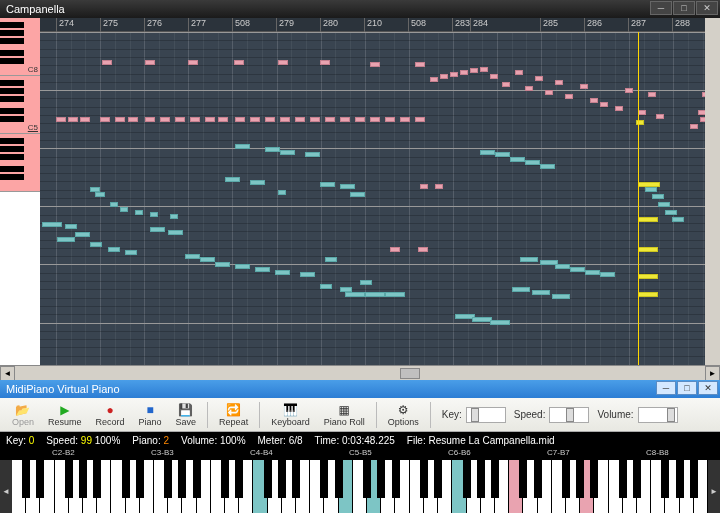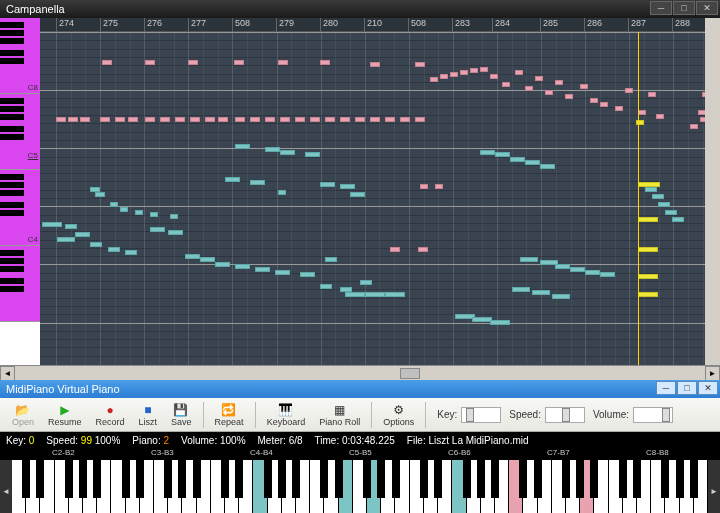--- a/index.html
+++ b/index.html
@@ -2,21 +2,21 @@
 <html><head>
 <meta charset="utf-8">
 <style>
 *{margin:0;padding:0;box-sizing:border-box}
 body{font-family:Tahoma,Arial,sans-serif;font-size:11px;background:#000;width:720px;height:513px;overflow:hidden;position:relative}
 .top-title{background:linear-gradient(#3a3a3a,#1a1a1a);color:#fff;height:18px;line-height:18px;padding-left:6px;font-size:11px;position:relative}
 .sys-btns{position:absolute;right:2px;top:1px;display:flex;gap:1px}
 .sys-btn{width:22px;height:14px;background:#444;color:#ccc;display:flex;align-items:center;justify-content:center;font-size:9px;border:1px solid #666}
 .piano-roll{position:relative;height:347px;background:#3a4550;display:flex}
 .left-keys{width:40px;background:#fff;position:relative}
-.oct{height:76px;border-bottom:1px solid #999;position:relative;background:#d946ef}
+.oct{height:58px;border-bottom:1px solid #999;position:relative;background:#fca5a5}
 .bk{position:absolute;left:0;width:24px;height:6px;background:#000}
 .oct-label{position:absolute;right:2px;font-size:8px;color:#333}
 .roll-area{flex:1;position:relative;overflow:hidden;background:#394450}
 .ruler{height:14px;background:#2b333b;position:relative;border-bottom:1px solid #555}
 .ruler-tick{position:absolute;top:0;font-size:9px;color:#ccc;border-left:1px solid #666;height:14px;padding-left:2px}
 .grid{position:absolute;top:14px;left:0;right:0;bottom:0}
 .gv{position:absolute;top:0;bottom:0;width:1px;background:rgba(255,255,255,0.06)}
 .gv.m{background:rgba(255,255,255,0.15)}
 .gh{position:absolute;left:0;right:0;height:1px;background:rgba(0,0,0,0.2)}
 .gh.oct{background:rgba(0,0,0,0.4)}
@@ -73,29 +73,21 @@
         <div class="bk" style="top: 32px;"></div>
         <div class="bk" style="top: 40px;"></div>
         <div class="oct-label" style="bottom: 1px;">C8</div>
       </div>
       <div class="oct">
         <div class="bk" style="top: 4px;"></div>
         <div class="bk" style="top: 12px;"></div>
         <div class="bk" style="top: 20px;"></div>
         <div class="bk" style="top: 32px;"></div>
         <div class="bk" style="top: 40px;"></div>
-        <div class="oct-label" style="bottom: 9px; text-decoration: underline;">C5</div>
-      </div>
-      <div class="oct">
-        <div class="bk" style="top: 4px;"></div>
-        <div class="bk" style="top: 12px;"></div>
-        <div class="bk" style="top: 20px;"></div>
-        <div class="bk" style="top: 32px;"></div>
-        <div class="bk" style="top: 40px;"></div>
-        <div class="oct-label" style="bottom: 1px;">C4</div>
+        <div class="oct-label" style="bottom: 1px; text-decoration: underline;">C5</div>
       </div>
       <div class="oct">
         <div class="bk" style="top: 4px;"></div>
         <div class="bk" style="top: 12px;"></div>
         <div class="bk" style="top: 20px;"></div>
         <div class="bk" style="top: 32px;"></div>
         <div class="bk" style="top: 40px;"></div>
       </div>
     </div>
   <div class="roll-area">
@@ -103,21 +95,21 @@
         <div class="ruler-tick" style="left: 16px;">274</div>
         <div class="ruler-tick" style="left: 60px;">275</div>
         <div class="ruler-tick" style="left: 104px;">276</div>
         <div class="ruler-tick" style="left: 148px;">277</div>
         <div class="ruler-tick" style="left: 192px;">508</div>
         <div class="ruler-tick" style="left: 236px;">279</div>
         <div class="ruler-tick" style="left: 280px;">280</div>
         <div class="ruler-tick" style="left: 324px;">210</div>
         <div class="ruler-tick" style="left: 368px;">508</div>
         <div class="ruler-tick" style="left: 412px;">283</div>
-        <div class="ruler-tick" style="left: 452px;">284</div>
+        <div class="ruler-tick" style="left: 430px;">284</div>
         <div class="ruler-tick" style="left: 500px;">285</div>
         <div class="ruler-tick" style="left: 544px;">286</div>
         <div class="ruler-tick" style="left: 588px;">287</div>
         <div class="ruler-tick" style="left: 632px;">288</div>
       </div>
     <div class="grid" id="grid">
         <div class="gv m" style="left: 16px;"></div>
         <div class="gv" style="left: 30.7px;"></div>
         <div class="gv" style="left: 45.4px;"></div>
         <div class="gv m" style="left: 60.1px;"></div>
@@ -369,21 +361,21 @@
   <div class="tbtn">
       <div class="tbtn-icon" style="color:#2a2">▶</div>
       <span>Resume</span>
     </div>
   <div class="tbtn">
       <div class="tbtn-icon" style="color:#c22">●</div>
       <span>Record</span>
     </div>
   <div class="tbtn">
       <div class="tbtn-icon" style="color:#26c">■</div>
-      <span>Liszt</span>
+      <span>Piano</span>
     </div>
   <div class="tbtn">
       <div class="tbtn-icon" style="color:#26c">💾</div>
       <span>Save</span>
     </div>
   <div class="tsep"></div>
   <div class="tbtn">
       <div class="tbtn-icon" style="color:#26c">🔁</div>
       <span>Repeat</span>
     </div>
@@ -416,21 +408,21 @@
     </div>
 </div>
 
 <div class="status">
   <span><span>Key:</span> <span class="v">0</span></span>
   <span><span>Speed:</span> <span class="v">99</span> <span>100%</span></span>
   <span><span>Piano:</span> <span class="oct-v">2</span></span>
   <span><span>Volume:</span> <span>100%</span></span>
   <span><span>Meter:</span> <span>6/8</span></span>
   <span><span>Time:</span> <span>0:03:48.225</span></span>
-  <span><span>File:</span> <span>Liszt La MidiPiano.mid</span></span>
+  <span><span>File:</span> <span>Resume La Campanella.mid</span></span>
 </div>
 
 <div class="keyboard-ruler" id="kb-ruler">
     <div class="kr-label" style="left: 52px;">C2-B2</div>
     <div class="kr-label" style="left: 151px;">C3-B3</div>
     <div class="kr-label" style="left: 250px;">C4-B4</div>
     <div class="kr-label" style="left: 349px;">C5-B5</div>
     <div class="kr-label" style="left: 448px;">C6-B6</div>
     <div class="kr-label" style="left: 547px;">C7-B7</div>
     <div class="kr-label" style="left: 646px;">C8-B8</div>

